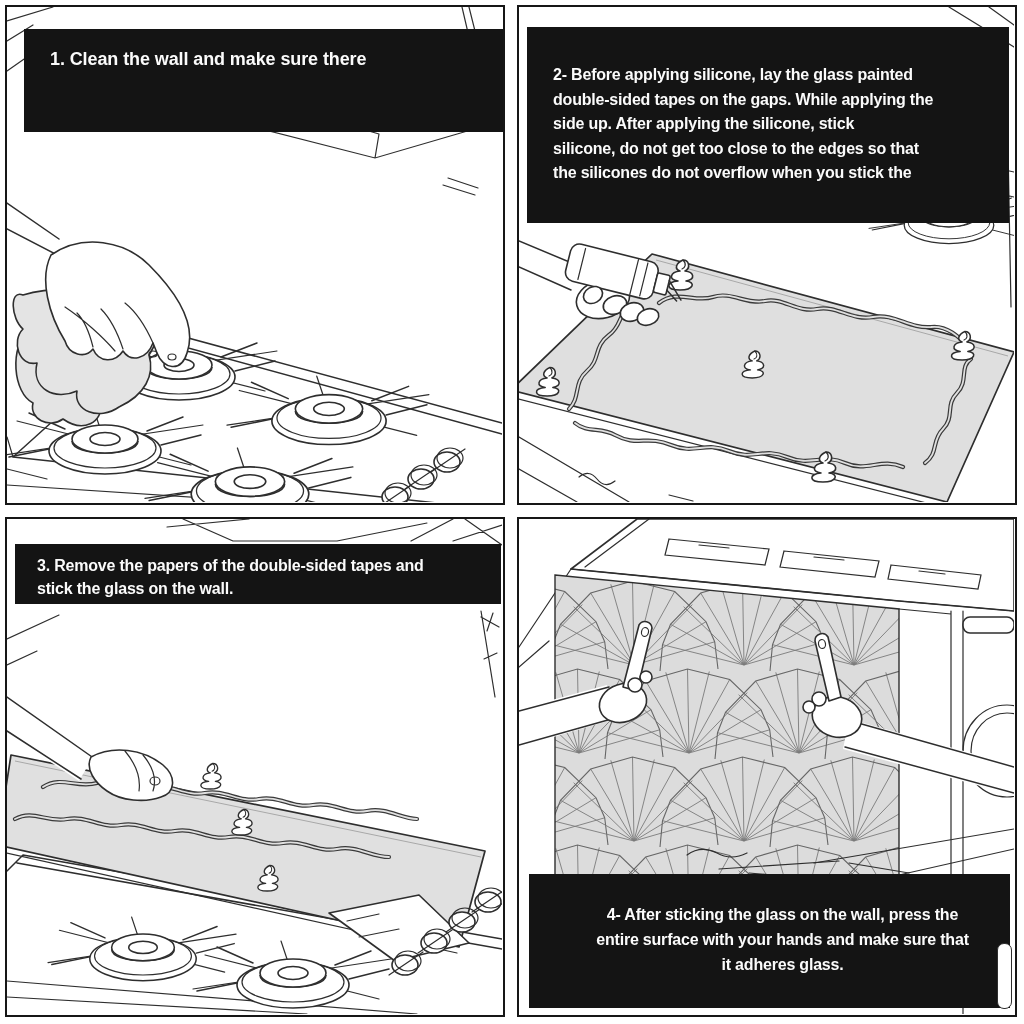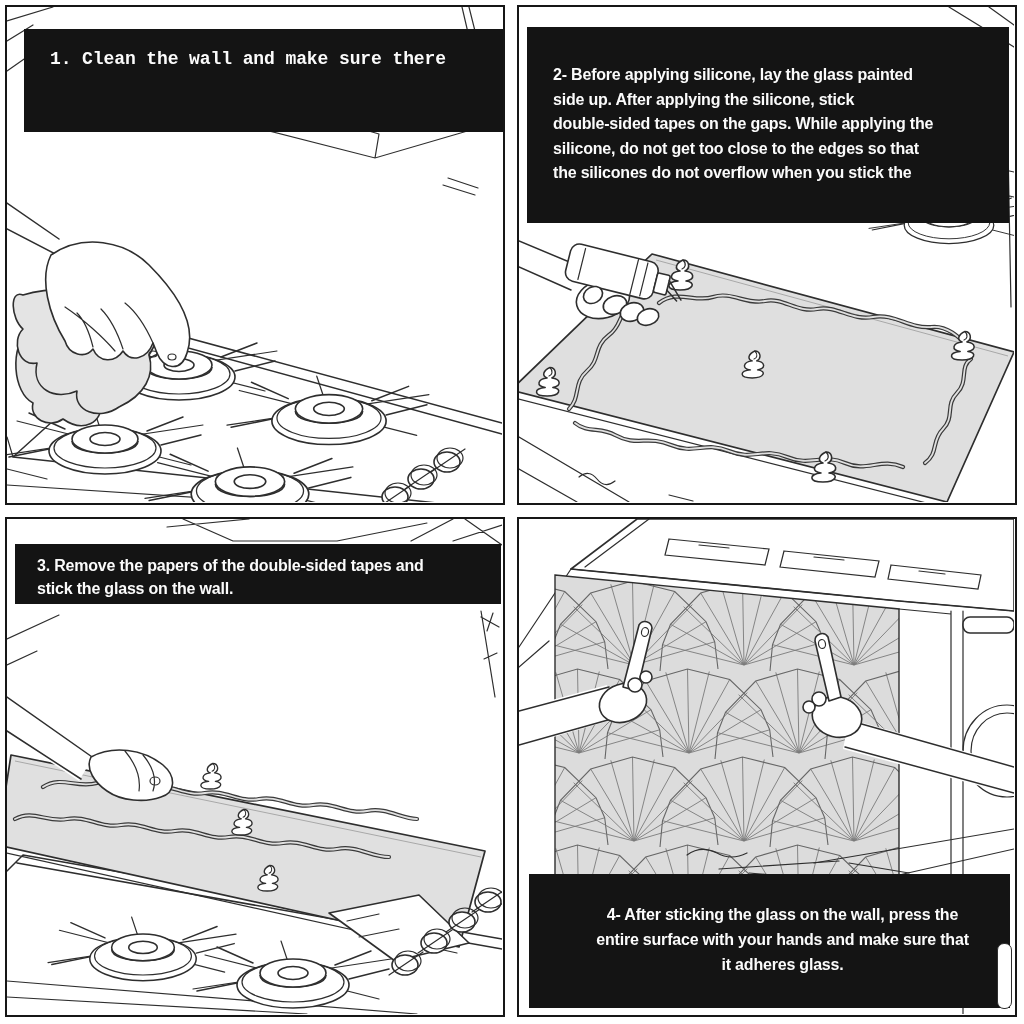--- a/index.html
+++ b/index.html
@@ -1,21 +1,21 @@
 <!DOCTYPE html>
 <html><head>
 <meta charset="utf-8">
 <style>
   html,body{margin:0;padding:0;background:#fff;}
   .sheet{position:relative;width:1024px;height:1024px;background:#fff;overflow:hidden;
          font-family:"Liberation Sans",sans-serif;}
   .panel{position:absolute;width:500px;height:500px;border:2.5px solid #161616;
          box-sizing:border-box;background:#fff;overflow:hidden;}
   .panel svg{position:absolute;left:0;top:0;}
-  #p1{left:5px;top:5px;font-family:Liberation Mono, monospace;}
+  #p1{left:5px;top:5px;}
   #p2{left:517px;top:5px;}
   #p3{left:5px;top:517px;}
   #p4{left:517px;top:517px;text-align:center;}
   .cap{position:absolute;z-index:3;background:#141414;color:#fbfbfb;font-weight:bold;}
   .cap .ln{white-space:nowrap;}
   #p1 .cap{left:17px;top:22px;width:473px;height:86px;padding:17px 0 0 26px;
            font-size:18px;line-height:26px;letter-spacing:-0.1px;}
   #p2 .cap{left:8px;top:20px;width:482px;height:196px;padding:36px 0 0 26px;
            font-size:16px;line-height:24.5px;letter-spacing:-0.2px;box-sizing:border-box;}
   #p3 .cap{left:8px;top:25px;width:486px;height:60px;padding:10px 0 0 22px;
@@ -174,22 +174,22 @@
           <path class="ink" d="M151,260 L167,276 M151,270 L163,278"></path>
         </g>
         <ellipse class="wht" cx="96" cy="298" rx="12" ry="9" transform="rotate(-18 96 298)"></ellipse>
         <ellipse class="wht" cx="113" cy="305" rx="12" ry="9" transform="rotate(-18 113 305)"></ellipse>
         <ellipse class="wht" cx="129" cy="310" rx="11" ry="8" transform="rotate(-18 129 310)"></ellipse>
         <ellipse class="wht" cx="74" cy="288" rx="10" ry="8" transform="rotate(-30 74 288)"></ellipse>
       </g>
     </svg>
     <div class="cap">
       <div class="ln">2- Before applying silicone, lay the glass painted</div>
+      <div class="ln">double-sided tapes on the gaps. While applying the</div>
       <div class="ln">side up. After applying the silicone, stick</div>
-      <div class="ln">double-sided tapes on the gaps. While applying the</div>
       <div class="ln">silicone, do not get too close to the edges so that</div>
       <div class="ln">the silicones do not overflow when you stick the</div>
     </div>
   </div>
 
   <div class="panel" id="p3">
     <svg width="495" height="495" viewBox="0 0 495 495">
       <g>
         <path class="thin" d="M160,8 L242,0 M176,0 L226,22 M226,22 L330,22 M330,22 L420,4 M404,22 L446,0 M446,22 L495,6 M458,0 L495,26"></path>
         <path class="thin" d="M474,92 L488,178 M477,140 L490,134 M474,98 L492,108 M486,94 L480,112"></path>

